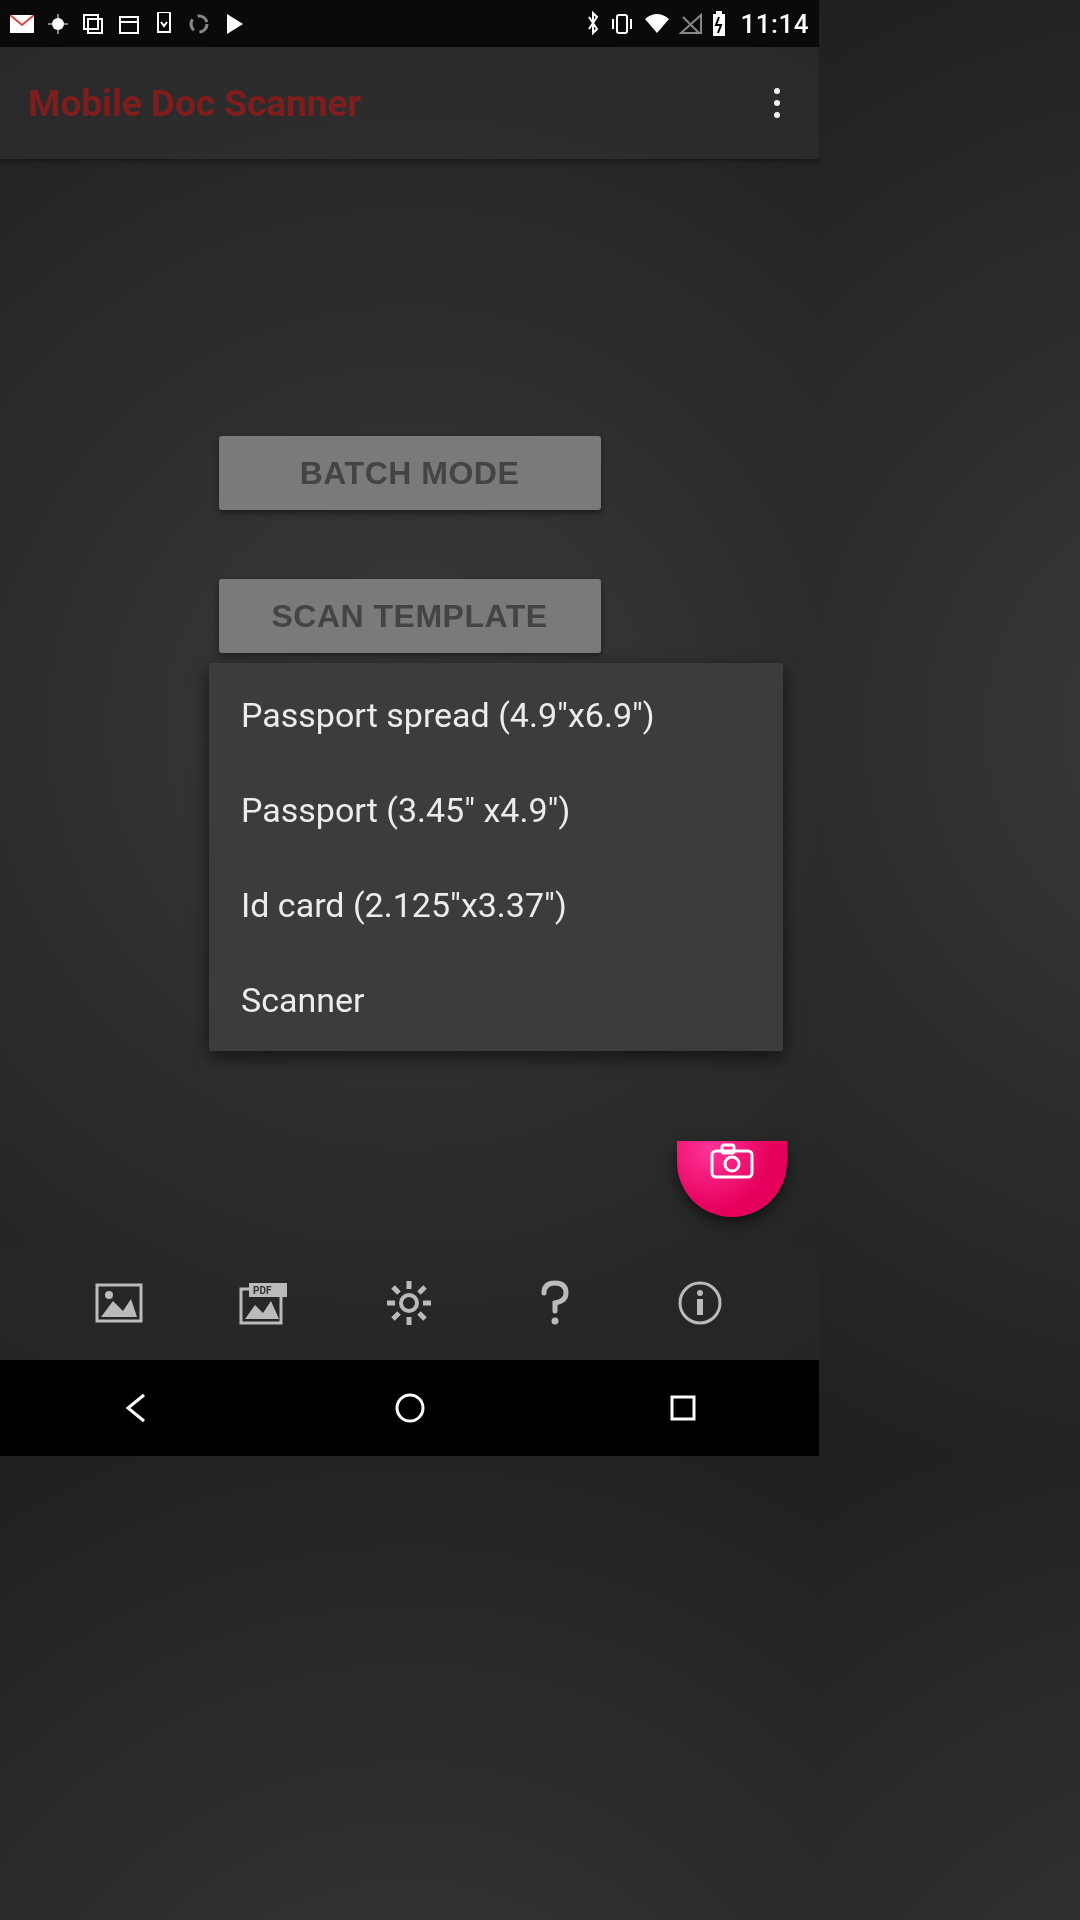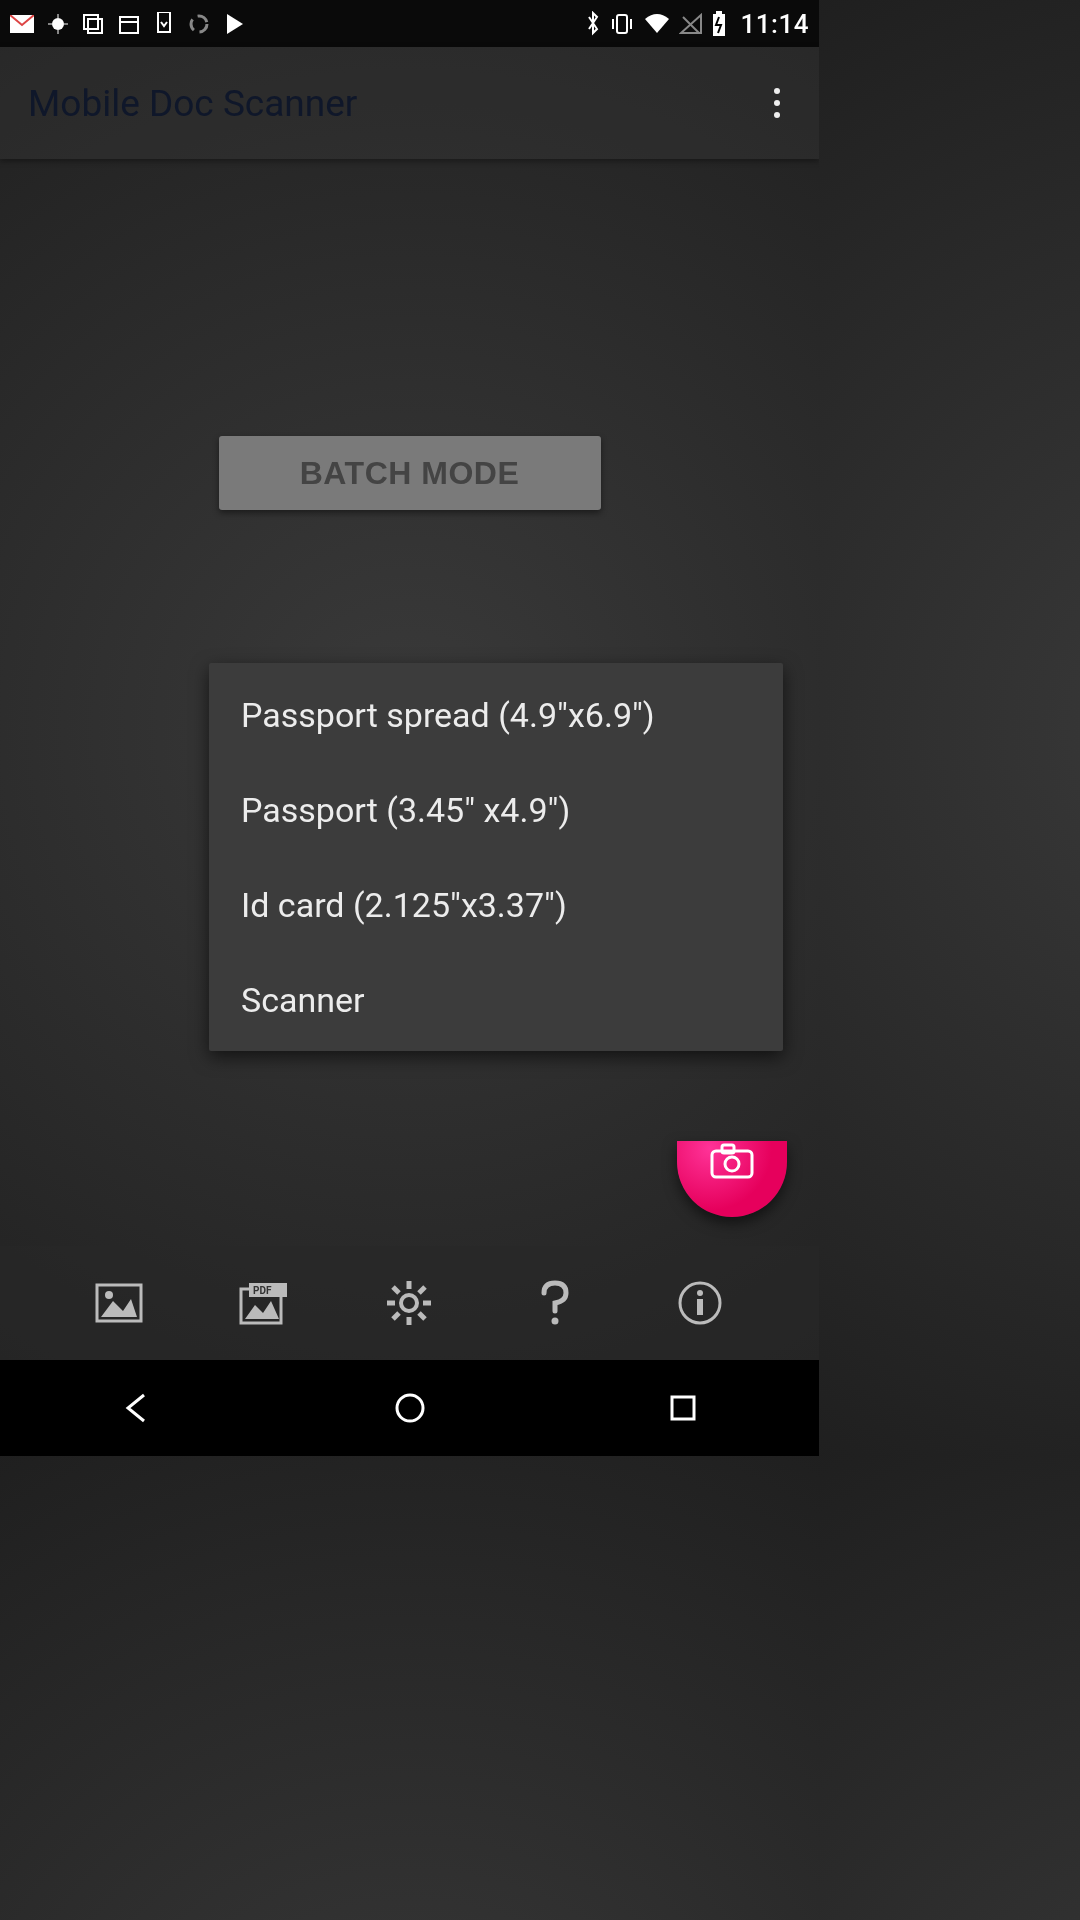--- a/index.html
+++ b/index.html
@@ -28,21 +28,21 @@
   
   .app-bar {
     height: 112px;
     background: rgba(58,58,58,.35);
     display: flex;
     align-items: center;
     justify-content: space-between;
     padding: 0 22px 0 28px;
     box-shadow: 0 2px 6px rgba(0,0,0,.4);
   }
-  .app-title { font-size: 37px; font-weight: 400; color: #0f172a; }
+  .app-title { font-size: 37px; font-weight: 700; color: #7f1d1d; }
   .overflow { width: 40px; height: 40px; display: flex; align-items: center; justify-content: center; }
   
   .main { position: relative; height: calc(1360px - 47px - 112px - 114px); }
   .btn {
     position: absolute;
     left: 50%;
     transform: translateX(-50%);
     width: 382px;
     height: 74px;
     background: #7a7a7a;
@@ -211,20 +211,23 @@
           <circle cx="4" cy="16" r="3" fill="#eee"></circle>
           <circle cx="4" cy="28" r="3" fill="#eee"></circle>
         </svg>
     </span>
   </div>
 </div>
 
 <div class="main">
   <button class="btn batch">
     <span>BATCH MODE</span>
+  </button>
+  <button class="btn scan">
+    <span>SCAN TEMPLATE</span>
   </button>
 
   <div class="dropdown">
     <div class="dd-item">
         <span>Passport spread (4.9"x6.9")</span>
       </div>
     <div class="dd-item">
         <span>Passport (3.45" x4.9")</span>
       </div>
     <div class="dd-item">

